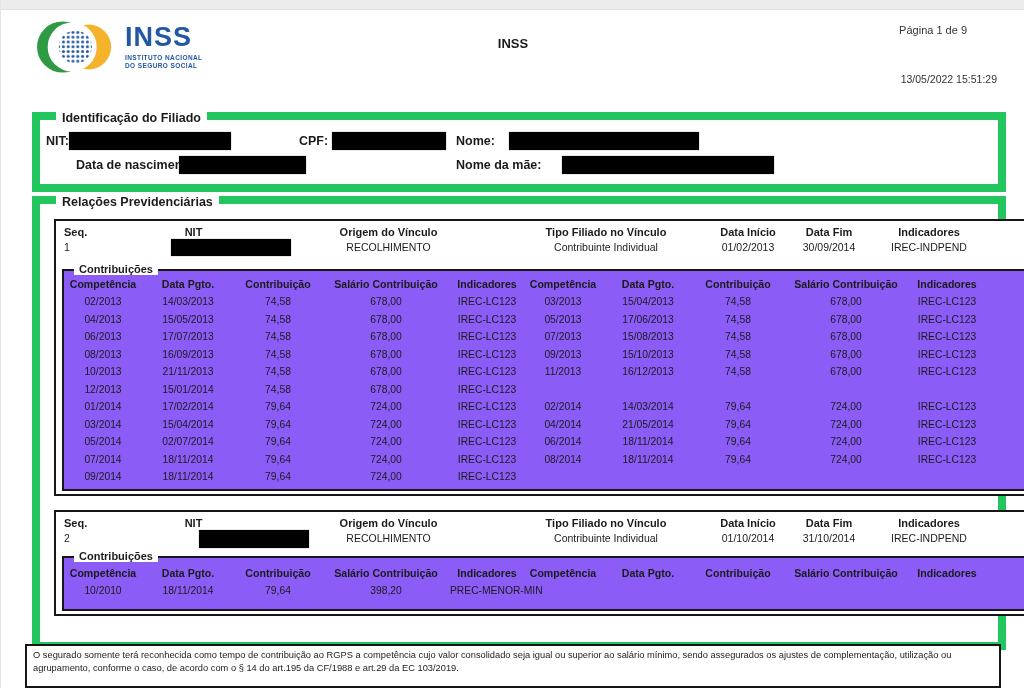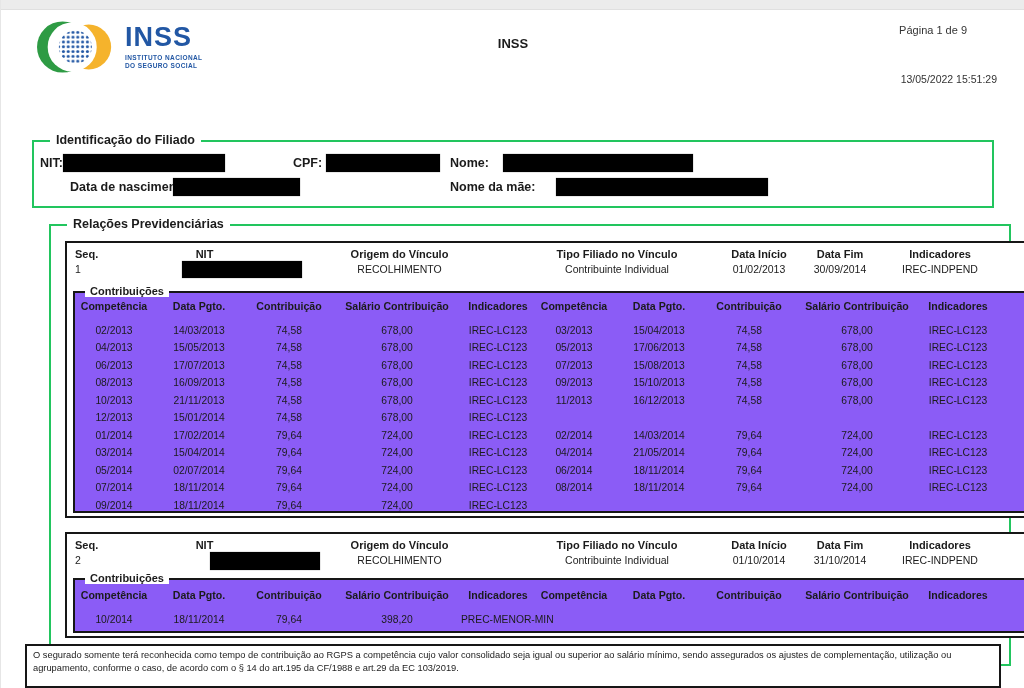--- a/index.html
+++ b/index.html
@@ -13,52 +13,52 @@
   .logo-inss{font-size:27px;font-weight:bold;color:#2257a4;letter-spacing:1px;}
   .logo-sub{font-size:6.5px;font-weight:bold;color:#2257a4;letter-spacing:.4px;margin-top:3px;line-height:1.25;}
   .title-block{position:absolute;left:0;top:36px;width:100%;text-align:center;font-weight:bold;}
   .title-l1{font-size:13px;}
   .title-l2{font-size:13.5px;margin-top:1px;}
   .title-l3{font-size:13.5px;margin-top:1px;}
   .page-info{position:absolute;top:24px;right:58px;font-size:11px;color:#333;}
   .timestamp{position:absolute;top:73px;right:28px;font-size:10.5px;color:#333;}
 
   
-  .fbox{position:absolute;border:2px solid #22c55e;background:#fff;margin-top:28px;}
+  .fbox{position:absolute;border:8px solid #22c55e;background:#fff;}
   .legend{position:absolute;top:-9px;left:16px;background:#fff;padding:0 6px;font-weight:bold;font-size:12.5px;white-space:nowrap;}
   .legend-sm{position:absolute;top:-8px;left:10px;background:#fff;padding:0 5px;font-weight:bold;font-size:11px;white-space:nowrap;}
 
   
   .idbox{left:31px;top:112px;width:958px;height:64px;}
   .idlabel{position:absolute;font-weight:bold;font-size:12.5px;white-space:nowrap;}
   .redact{position:absolute;background:#000;box-shadow:0 0 1px #777;}
 
   
-  .relbox{left:48px;top:196px;width:958px;height:438px;}
+  .relbox{left:31px;top:196px;width:958px;height:438px;}
   .vbox{position:absolute;border:2px solid #161616;background:#fff;left:14px;width:929px;padding-left:47px;}
   .vbox1{top:15px;height:273px;}
   .vbox2{top:306px;height:102px;}
   .vrow{position:absolute;left:0;display:flex;width:100%;}
   .vh{font-weight:bold;font-size:11px;}
   .vv{font-size:10.5px;}
   .vc{text-align:center;white-space:nowrap;}
   .vc0{width:55px;text-align:left;padding-left:8px;box-sizing:border-box;}
   .vc1{width:165px;position:relative;}
   .vc2{width:225px;}
   .vc3{width:210px;}
   .vc4{width:74px;}
   .vc5{width:88px;}
   .vc6{width:112px;}
 
   .cbox{position:absolute;left:6px;right:6px;border:2px solid #161616;background:#8b5cf6;}
   .cbox1{top:48px;bottom:3px;}
   .cbox2{top:44px;bottom:3px;}
   .chead{position:absolute;left:0;width:100%;display:flex;font-weight:bold;font-size:10.6px;align-items:center;}
   .crows{position:absolute;left:0;width:100%;}
-  .crow{display:flex;height:17.5px;align-items:flex-end;font-size:10.3px;}
+  .crow{display:flex;height:17.5px;align-items:flex-start;font-size:10.3px;}
   .cc{text-align:center;white-space:nowrap;}
   .cc0{width:78px;}
   .cc1{width:92px;}
   .cc2{width:88px;}
   .cc3{width:128px;}
   .cc4{width:74px;}
 
   
   .footbox{position:absolute;left:24px;top:644px;width:972px;height:40px;border:2px solid #161616;background:#fff;}
   .footbox p{margin:0;padding:0 6px;font-size:9.3px;line-height:1.38;color:#222;}
@@ -316,21 +316,21 @@
             <span class="cc cc3">Salário Contribuição</span>
             <span class="cc cc4">Indicadores</span>
             <span class="cc cc0">Competência</span>
             <span class="cc cc1">Data Pgto.</span>
             <span class="cc cc2">Contribuição</span>
             <span class="cc cc3">Salário Contribuição</span>
             <span class="cc cc4">Indicadores</span>
           </div>
         <div class="crows" style="top:27px;">
             <div class="crow">
-              <span class="cc cc0">10/2014</span>
+              <span class="cc cc0">10/2010</span>
               <span class="cc cc1">18/11/2014</span>
               <span class="cc cc2">79,64</span>
               <span class="cc cc3">398,20</span>
               <span class="cc cc4">PREC-MENOR-MIN</span>
               <span class="cc cc0"></span>
               <span class="cc cc1"></span>
               <span class="cc cc2"></span>
               <span class="cc cc3"></span>
               <span class="cc cc4"></span>
             </div>

